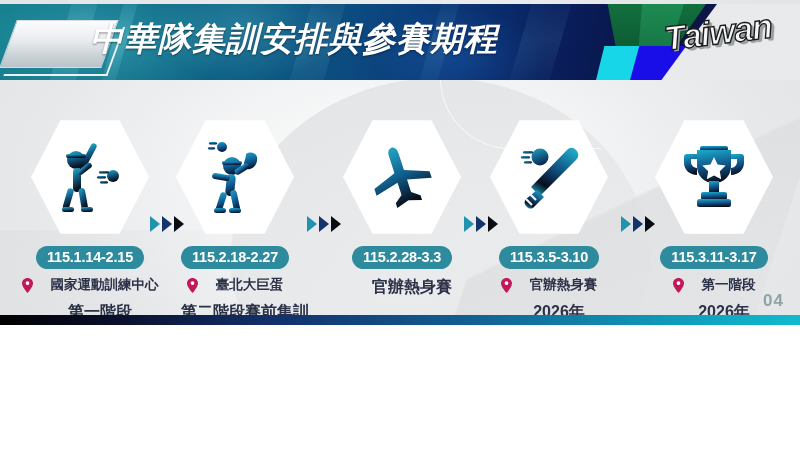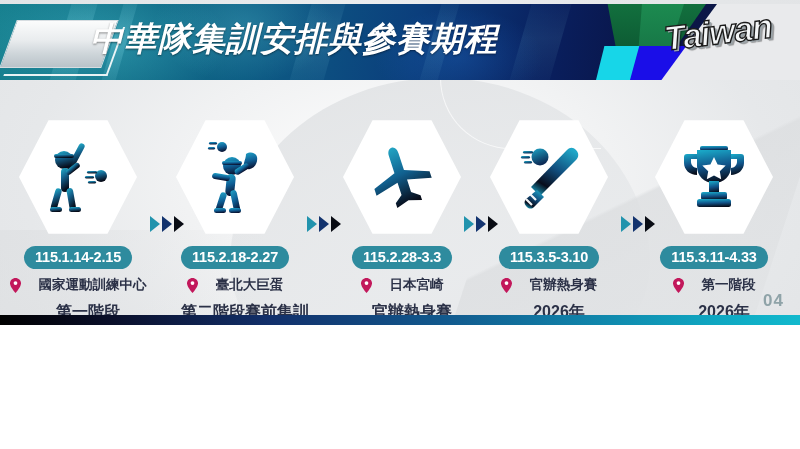--- a/index.html
+++ b/index.html
@@ -313,21 +313,21 @@
 
     <div class="silver-para"></div>
 
     <div class="banner-title">中華隊集訓安排與參賽期程</div>
   </div>
 
   <div class="taiwan-logo">Taiwan</div>
 
   <div class="timeline">
 
-    <div class="card" style="left:0px;">
+    <div class="card" style="left:12px;">
       <div class="hex">
         <svg width="78" height="78" viewBox="0 0 78 78">
           <defs>
             <linearGradient id="g1" x1="0" y1="0" x2="0.25" y2="1">
               <stop offset="0" stop-color="#23b0cc"></stop>
               <stop offset="0.45" stop-color="#135f8a"></stop>
               <stop offset="1" stop-color="#070b18"></stop>
             </linearGradient>
           </defs>
           <g fill="url(#g1)">
@@ -423,29 +423,20 @@
               <stop offset="0.5" stop-color="#11608f"></stop>
               <stop offset="1" stop-color="#070b18"></stop>
             </linearGradient>
           </defs>
           <g fill="url(#g3)" transform="rotate(-18 39 39)">
             <path d="M38 8c3 0 5 3 5 7v18l24 9v7l-24-6v13l8 6v5l-13-4-13 4v-5l8-6V43L9 49v-7l24-9V15c0-4 2-7 5-7z"></path>
           </g>
         </svg>
       </div>
       <span class="pill">115.2.28-3.3</span>
-      <div class="loc">
-        <span class="pin">
-          <svg width="11" height="15" viewBox="0 0 11 15">
-              <path d="M5.5 0C2.5 0 0 2.4 0 5.3 0 9.2 5.5 15 5.5 15S11 9.2 11 5.3C11 2.4 8.5 0 5.5 0z" fill="#c2185b"></path>
-              <circle cx="5.5" cy="5.1" r="1.9" fill="#ffffff"></circle>
-            </svg>
-        </span>
-        <span>日本宮崎</span>
-      </div>
       <div class="desc">官辦熱身賽</div>
     </div>
 
     <div class="arrows" style="left:464px;">
       <i class="a1"></i>
       <i class="a2"></i>
       <i class="a3"></i>
     </div>
 
     <div class="card" style="left:471px;">
@@ -515,21 +506,21 @@
             <path d="M22 12h34v16c0 10-7 17-17 17s-17-7-17-17z"></path>
             <path d="M22 16H12c-2 0-3 1-3 3v6c0 7 6 12 13 12v-7c-3 0-6-3-6-6v-3h6z"></path>
             <path d="M56 16h10c2 0 3 1 3 3v6c0 7-6 12-13 12v-7c3 0 6-3 6-6v-3h-6z"></path>
             <rect x="34" y="43" width="10" height="12"></rect>
             <rect x="26" y="54" width="26" height="8" rx="2"></rect>
             <rect x="22" y="61" width="34" height="8" rx="2.5"></rect>
           </g>
           <path d="M39 19l3.6 7.4 8.1 1.1-5.9 5.7 1.4 8.1L39 37.5l-7.2 3.8 1.4-8.1-5.9-5.7 8.1-1.1z" fill="#ffffff"></path>
         </svg>
       </div>
-      <span class="pill">115.3.11-4.33</span>
+      <span class="pill">115.3.11-3.17</span>
       <div class="loc">
         <span class="pin">
           <svg width="11" height="15" viewBox="0 0 11 15">
               <path d="M5.5 0C2.5 0 0 2.4 0 5.3 0 9.2 5.5 15 5.5 15S11 9.2 11 5.3C11 2.4 8.5 0 5.5 0z" fill="#c2185b"></path>
               <circle cx="5.5" cy="5.1" r="1.9" fill="#ffffff"></circle>
             </svg>
         </span>
         <span>第一階段</span>
       </div>
       <div class="desc">2026年

